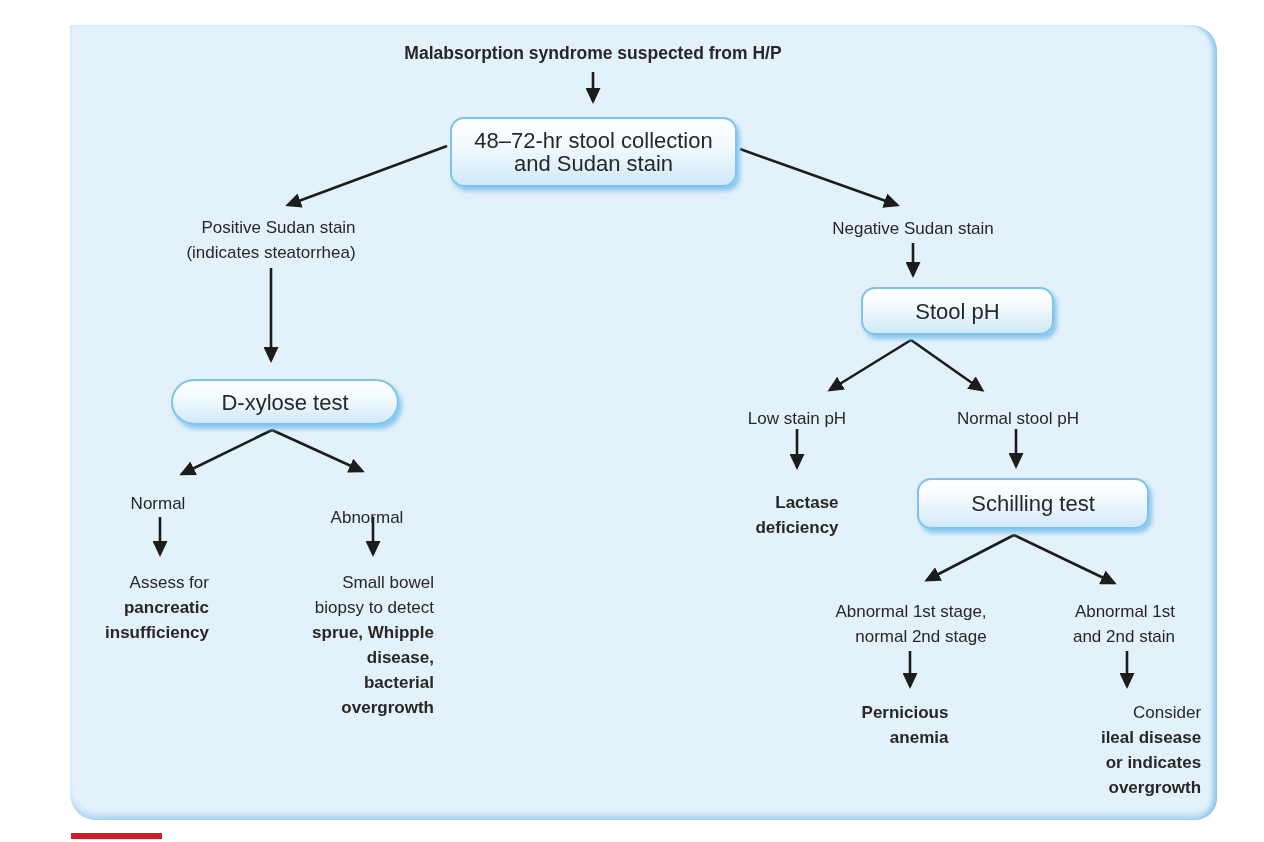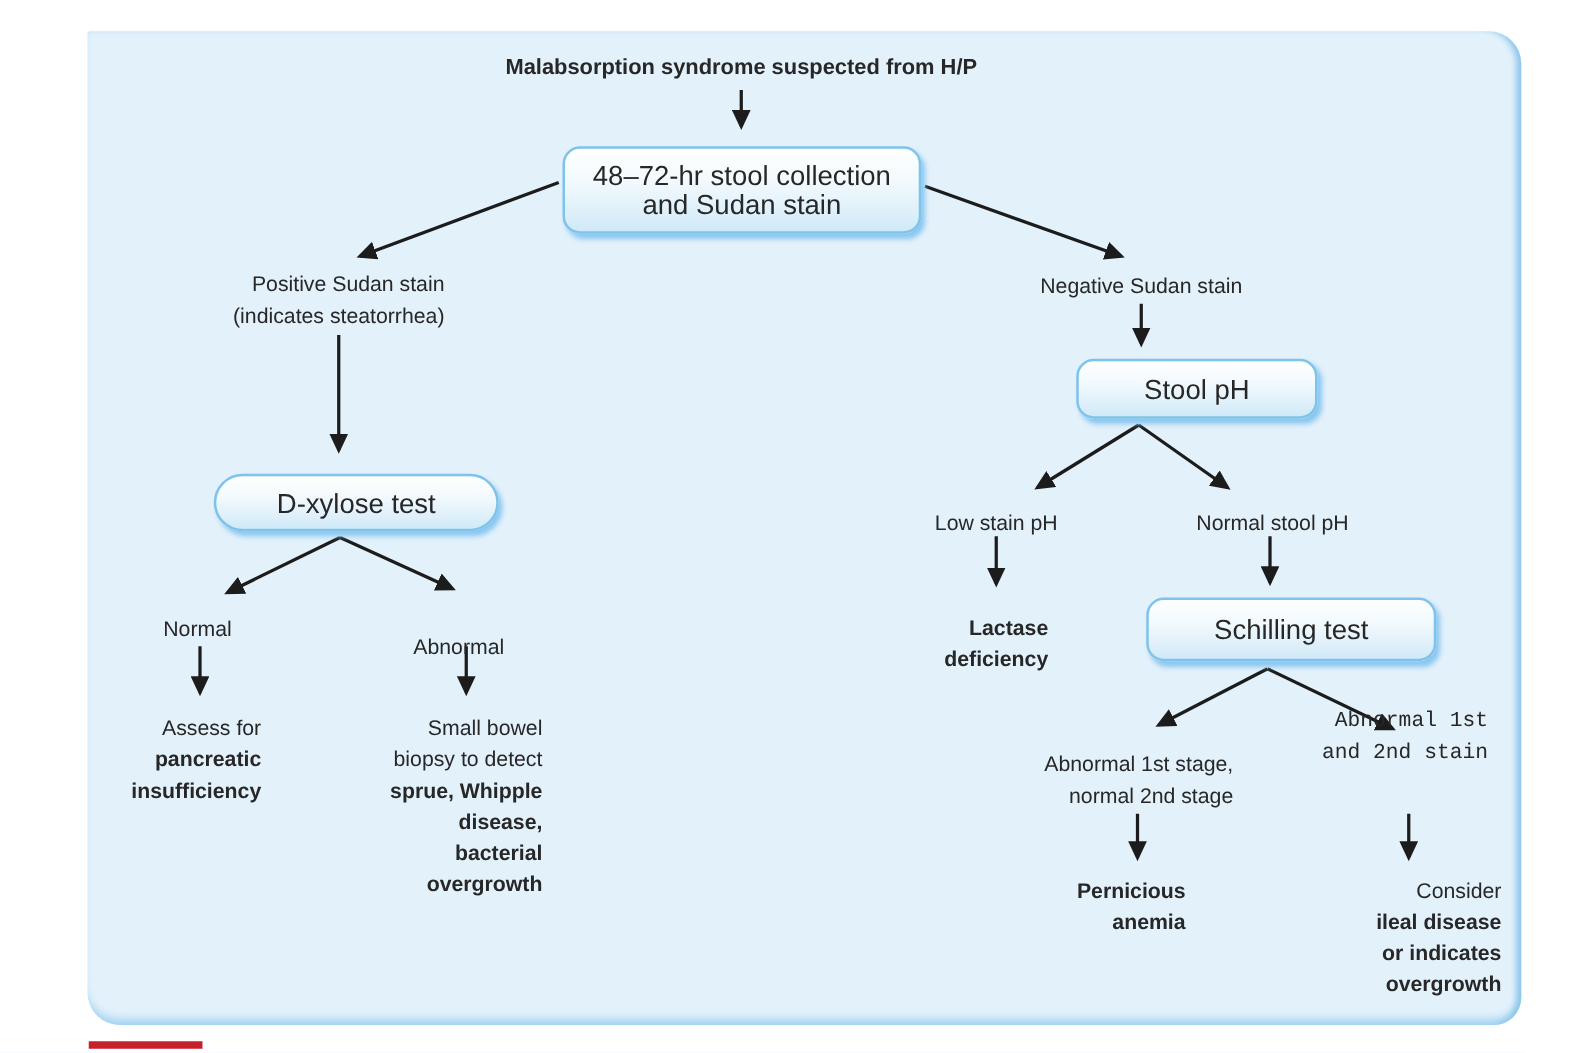--- a/index.html
+++ b/index.html
@@ -116,21 +116,21 @@
 
   <div class="box" style="left:917px;top:478px;width:232px;height:51px;">
     <div>Schilling test</div>
   </div>
 
   <div class="lbl" style="left:911px;top:599px;">
     <div>Abnormal 1st stage,</div>
     <div>normal 2nd stage</div>
   </div>
 
-  <div class="lbl" style="left:1124px;top:565px;font-family:Liberation Mono, monospace;">
+  <div class="lbl" style="left:1124px;top:599px;">
     <div>Abnormal 1st</div>
     <div>and 2nd stain</div>
   </div>
 
   <div class="lbl" style="left:905px;top:700px;">
     <div class="b">Pernicious</div>
     <div class="b">anemia</div>
   </div>
 
   <div class="lbl" style="left:1151px;top:700px;">

